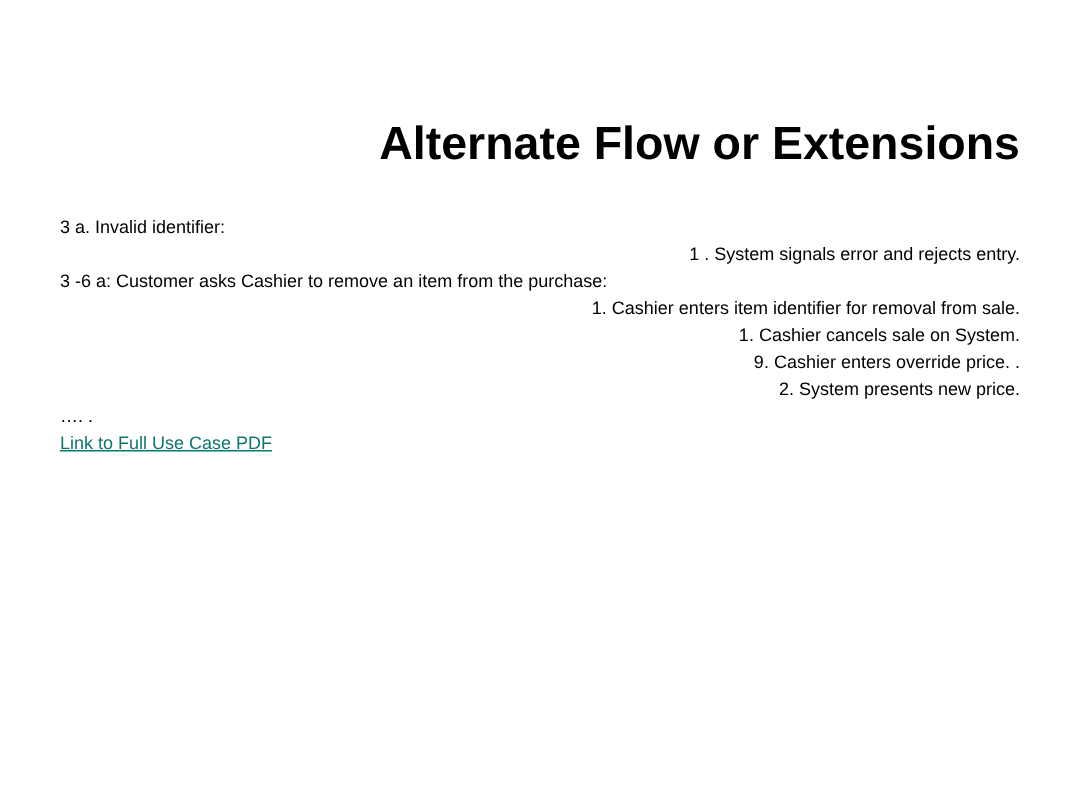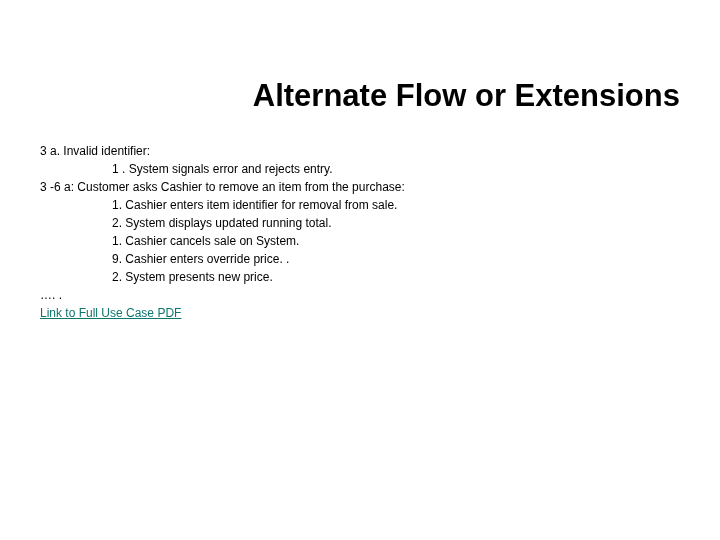--- a/index.html
+++ b/index.html
@@ -23,37 +23,37 @@
   }
   .body-text {
     font-size: 12px;
     line-height: 1.5;
   }
   .body-text p {
     margin: 0;
   }
   .indent {
     padding-left: 72px;
+    text-align: right;
   }
   .link {
     color: #0f766e;
     text-decoration: underline;
     cursor: pointer;
   }
 </style>
 </head>
 <body>
 
 <div class="slide">
   <div class="title">Alternate Flow or Extensions</div>
   <div class="body-text">
     <p>3 a. Invalid identifier:</p>
     <p class="indent">1 . System signals error and rejects entry.</p>
     <p>3 -6 a: Customer asks Cashier to remove an item from the purchase:</p>
     <p class="indent">1. Cashier enters item identifier for removal from sale.</p>
-    <p class="indent">2. System displays updated running total.</p>
     <p class="indent">1. Cashier cancels sale on System.</p>
     <p class="indent">9. Cashier enters override price. .</p>
     <p class="indent">2. System presents new price.</p>
     <p>…. .</p>
     <p><a class="link">Link to Full Use Case PDF</a></p>
   </div>
 </div>
 
 </body></html>

